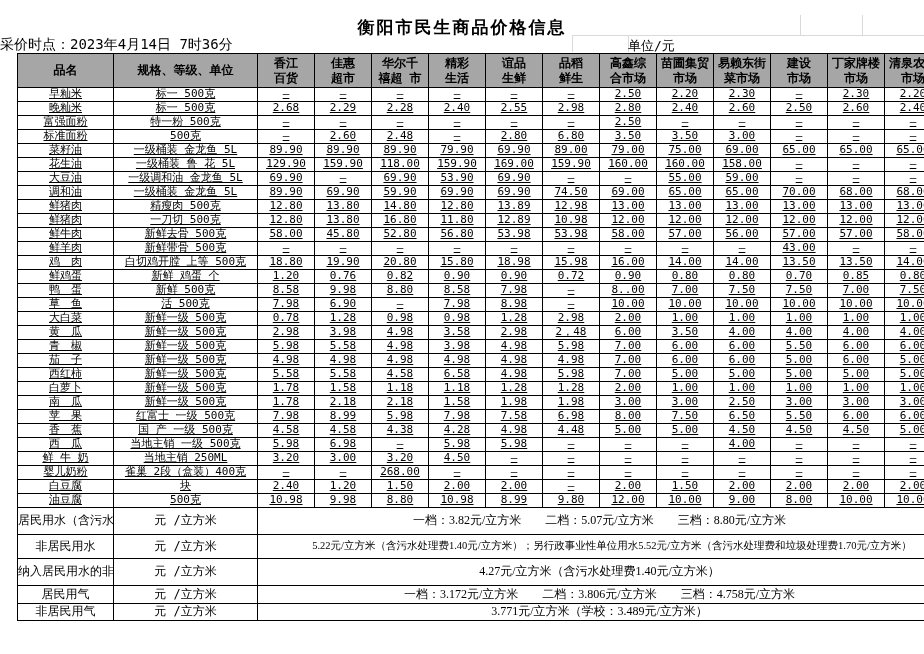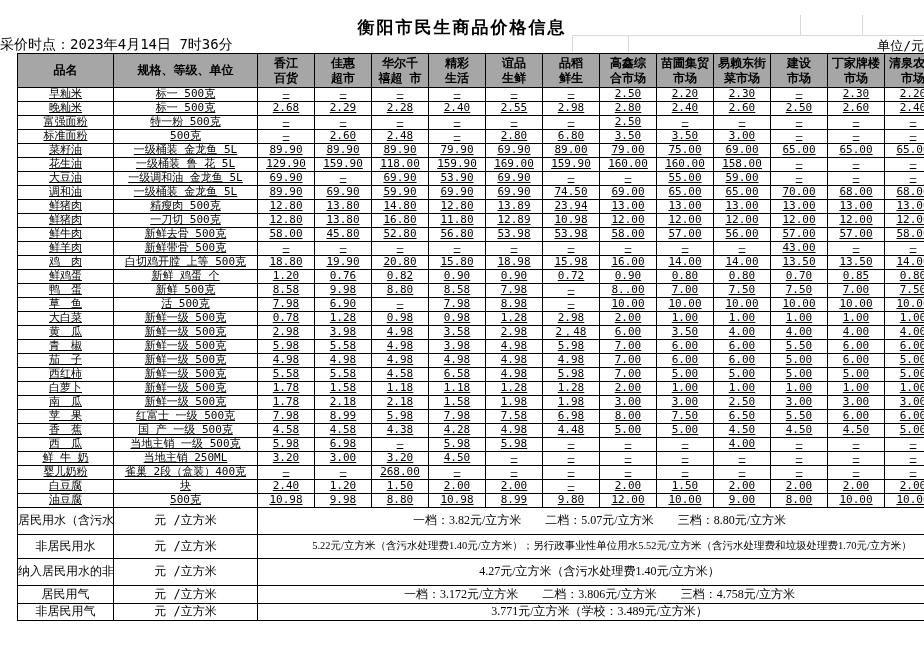--- a/index.html
+++ b/index.html
@@ -7,21 +7,21 @@
     position:relative;width:924px;height:654px;background:#fff;overflow:hidden;
     font-family:"DejaVu Sans Mono","DejaVu Sans","Liberation Sans",sans-serif;
     color:#000000;
     margin-top:15px;
   }
   .page-title{
     position:absolute;top:1px;left:0;width:100%;text-align:center;
     font-size:17px;font-weight:bold;letter-spacing:2px;
   }
   .meta-time{position:absolute;top:21px;left:0;font-size:14px;}
-  .meta-unit{position:absolute;top:22px;left:628px;width:296px;text-align:right;font-size:13px;}
+  .meta-unit{position:absolute;top:22px;left:628px;width:296px;text-align:left;font-size:13px;}
   .fline{position:absolute;background:#d9d9d9;}
   table.grid{
     position:absolute;top:38px;left:17px;width:924px;
     border-collapse:collapse;table-layout:fixed;
   }
   table.grid th,table.grid td{
     border:1px solid #000;padding:0;margin:0;
     text-align:center;vertical-align:middle;overflow:hidden;
     font-size:11px;line-height:1.15;white-space:nowrap;
   }
@@ -232,21 +232,21 @@
           <td><span class="u">68.00</span></td>
         </tr>
         <tr>
           <td class="name"><span class="u">鲜猪肉</span></td>
           <td class="spec"><span class="u">精瘦肉  500克</span></td>
           <td><span class="u">12.80</span></td>
           <td><span class="u">13.80</span></td>
           <td><span class="u">14.80</span></td>
           <td><span class="u">12.80</span></td>
           <td><span class="u">13.89</span></td>
-          <td><span class="u">23.94</span></td>
+          <td><span class="u">12.98</span></td>
           <td><span class="u">13.00</span></td>
           <td><span class="u">13.00</span></td>
           <td><span class="u">13.00</span></td>
           <td><span class="u">13.00</span></td>
           <td><span class="u">13.00</span></td>
           <td><span class="u">13.00</span></td>
         </tr>
         <tr>
           <td class="name"><span class="u">鲜猪肉</span></td>
           <td class="spec"><span class="u">一刀切  500克</span></td>

